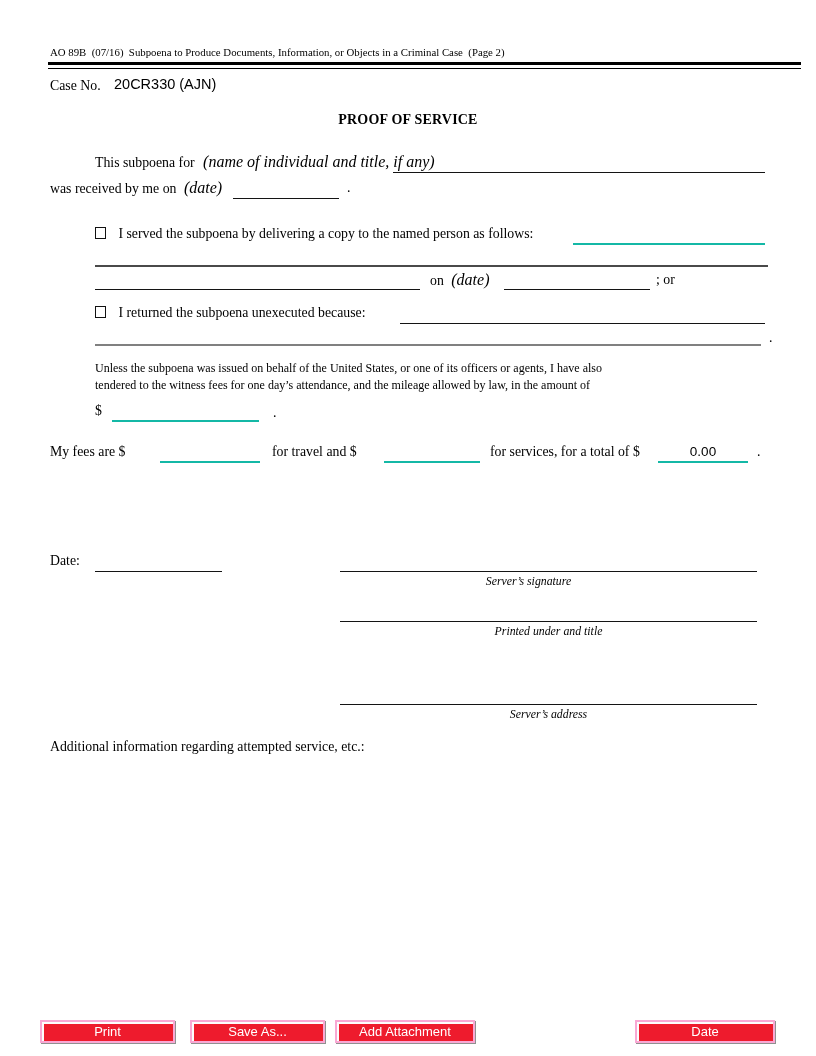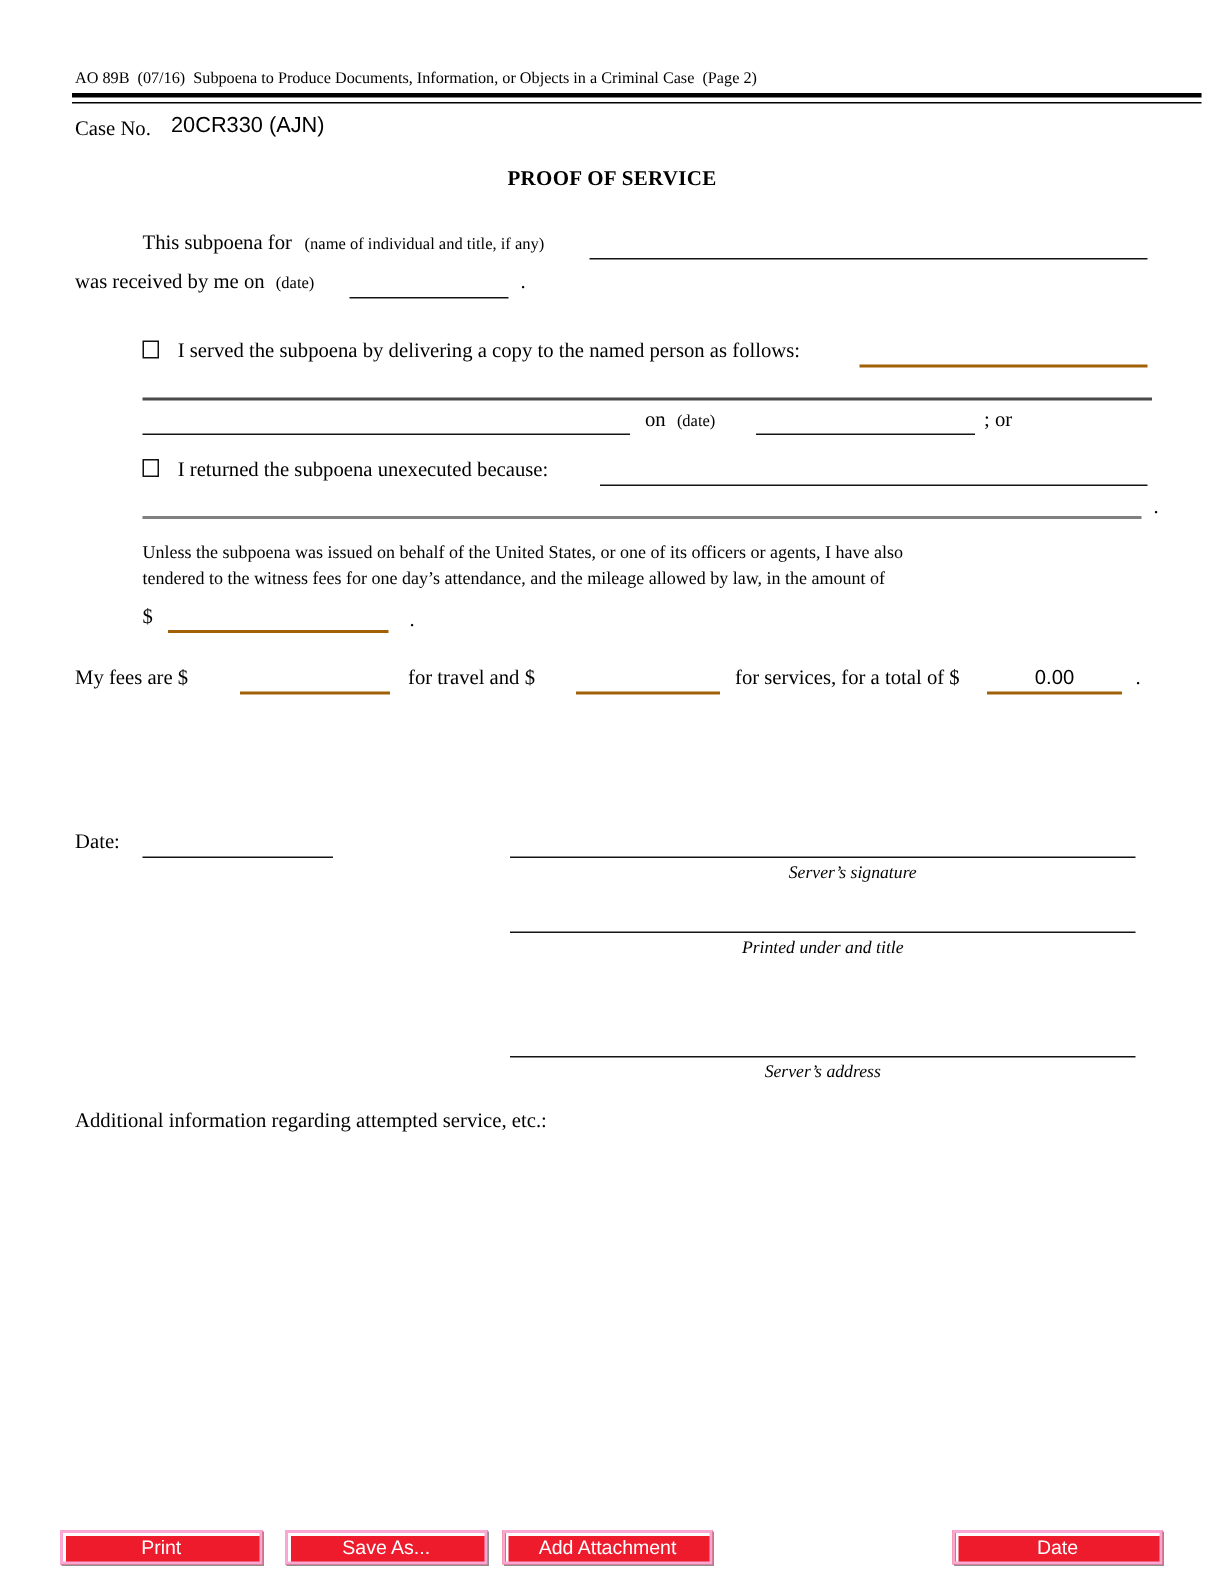--- a/index.html
+++ b/index.html
@@ -1,26 +1,26 @@
 <!DOCTYPE html>
 <html><head>
 <meta charset="utf-8">
 <style>
   html,body {margin:0;padding:0;background:#fff;}
   .page {position:relative;width:816px;height:1056px;background:#fff;color:#000;
          font-family:"Liberation Serif",serif;overflow:hidden;}
   .abs {position:absolute;}
   .t {font-size:13.8px;line-height:16px;white-space:nowrap;}
-  .hint {font-size:11px;}
+  .hint {font-style:italic;font-size:16px;}
   .hdr {font-size:10.8px;white-space:pre;}
   .title {font-weight:bold;font-size:14px;letter-spacing:.2px;text-align:center;width:816px;}
   .sans {font-family:"Liberation Sans",sans-serif;}
   .fld {position:absolute;box-sizing:border-box;height:17px;}
   .fld.black {border-bottom:1.3px solid #141414;}
-  .fld.gray {border-bottom:2px solid #a16207;}
+  .fld.gray {border-bottom:2px solid #14b8a6;}
   .fld.dark {border-bottom:2px solid #4a4a4a;}
   .fld.mid {border-bottom:2px solid #808080;}
   .cap {font-style:italic;font-size:11.8px;text-align:center;}
   .cb {display:inline-block;width:9px;height:10px;border:1.6px solid #111;
        margin-right:9px;vertical-align:-1px;background:#fff;}
   .dblrule {height:7px;border-top:3.5px solid #000;border-bottom:1.5px solid #000;box-sizing:border-box;}
   .para {font-size:12px;line-height:16.5px;}
   .para span {display:block;white-space:nowrap;}
   .btn {position:absolute;height:23px;box-sizing:border-box;background:#ee1b2d;
         border:2px solid #f9a8d4;box-shadow:inset 2px 2px 0 #fdfdfd,1px 1px 0 #909090;
@@ -95,21 +95,21 @@
   <div class="fld gray sans valc" style="left:658px;top:444px;width:90px;height:19px">
     <span>0.00</span>
   </div>
   <div class="abs t" style="left:757px;top:444px">.</div>
 
 
   <div class="abs t" style="left:50px;top:553px">Date:</div>
   <div class="fld black" style="left:95px;top:555px;width:127px"></div>
 
   <div class="fld black" style="left:340px;top:555px;width:417px"></div>
-  <div class="abs cap" style="left:360px;top:574px;width:417px">Server’s signature</div>
+  <div class="abs cap" style="left:320px;top:574px;width:417px">Server’s signature</div>
 
   <div class="fld black" style="left:340px;top:605px;width:417px"></div>
   <div class="abs cap" style="left:340px;top:624px;width:417px">Printed under and title</div>
 
   <div class="fld black" style="left:340px;top:688px;width:417px"></div>
   <div class="abs cap" style="left:340px;top:707px;width:417px">Server’s address</div>
 
   <div class="abs t" style="left:50px;top:739px">Additional information regarding attempted service, etc.:</div>
   <div class="abs" style="left:50px;top:763px;width:716px;height:240px"></div>
 

